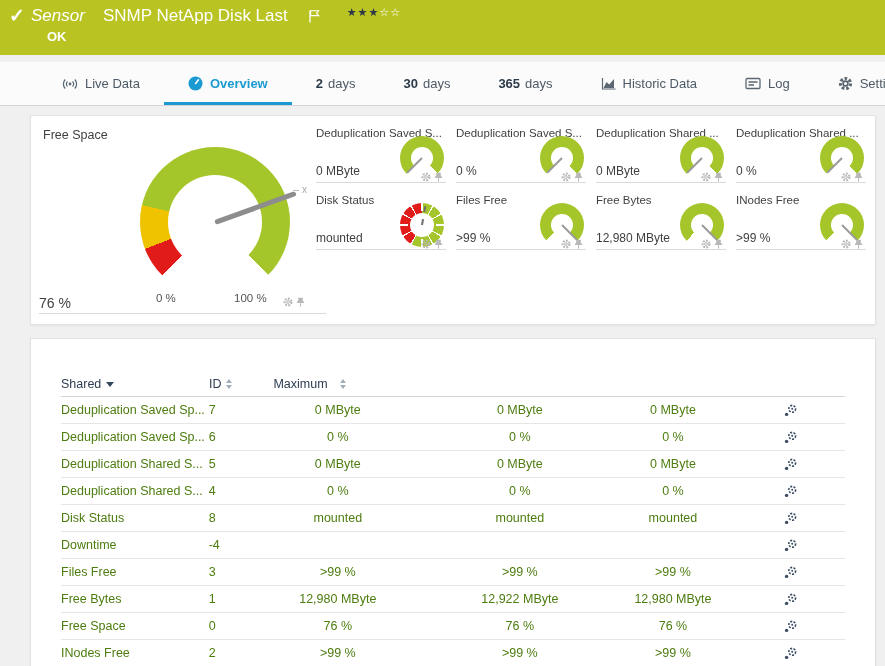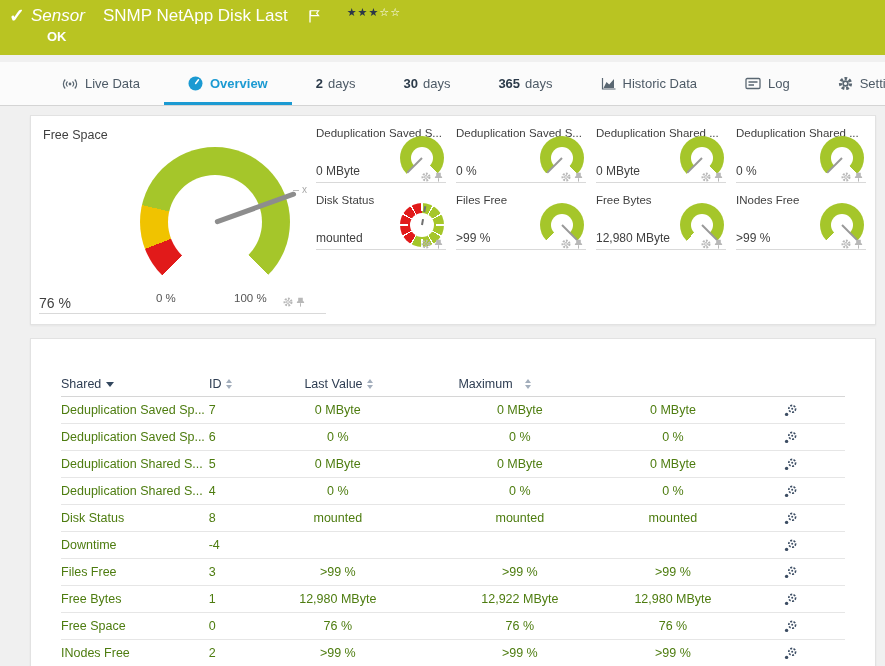--- a/index.html
+++ b/index.html
@@ -421,27 +421,20 @@
       <span>Shared</span>
       <span class="sort-single"></span>
     </div>
     <div class="c-id">
       <span>ID</span>
       <span class="sort-double">
           <i class="up"></i>
           <i class="down"></i>
         </span>
     </div>
-    <div class="c-last">
-      <span>Last Value</span>
-      <span class="sort-double">
-          <i class="up"></i>
-          <i class="down"></i>
-        </span>
-    </div>
     <div class="c-max">
       <span>Maximum</span>
       <span class="sort-double">
           <i class="up"></i>
           <i class="down"></i>
         </span>
     </div>
     <div class="c-edit"></div>
   </div>
   <div>

